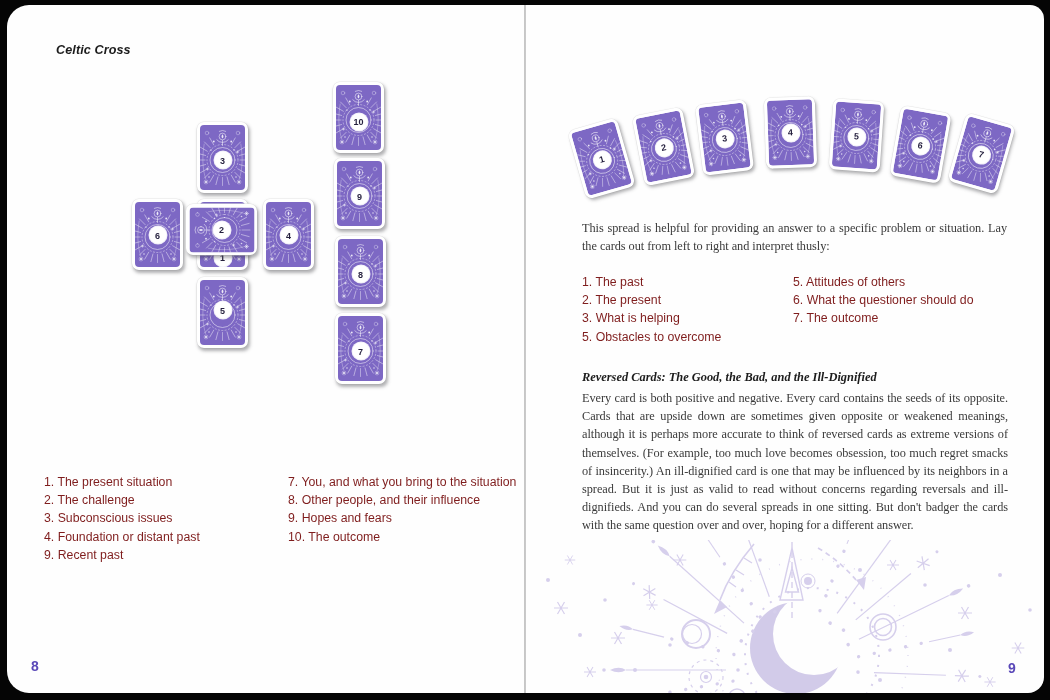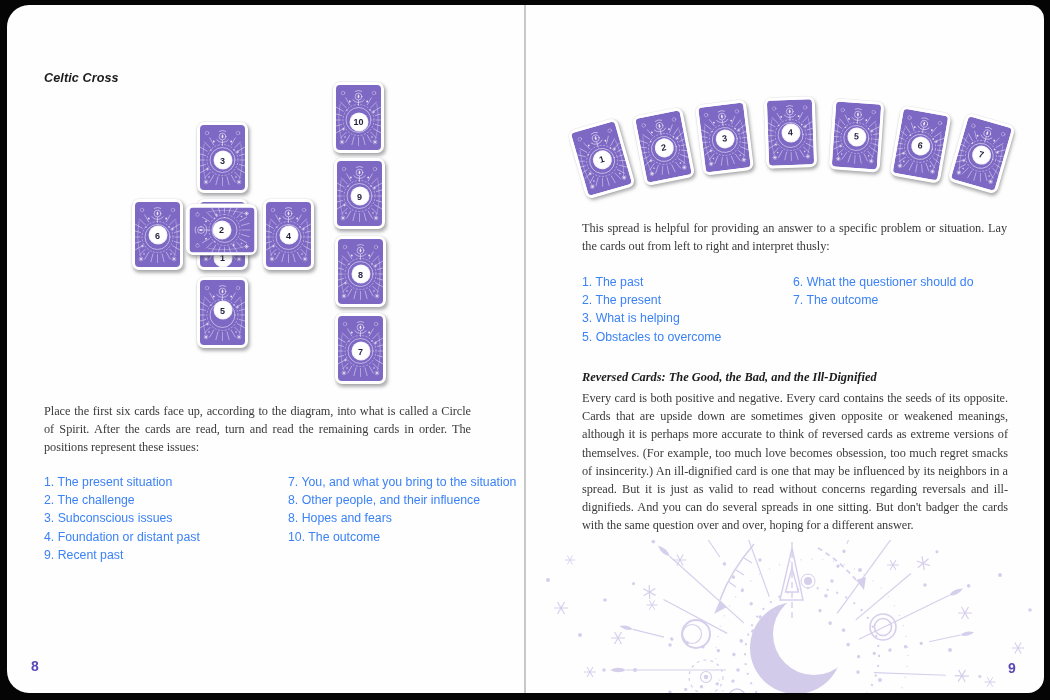--- a/index.html
+++ b/index.html
@@ -9,21 +9,21 @@
          border-radius:22px 14px 16px 22px;overflow:hidden;}
   .page{position:absolute;top:-5px;height:700px;}
   .page-left{left:-7px;width:525px;}
   .page-right{left:520px;width:530px;}
   .spine{position:absolute;left:517px;top:0;width:2px;height:100%;
          background:linear-gradient(to right,#d8d8d8,#b5b5b5,#dedede);}
   .heading{position:absolute;font-size:12.6px;font-weight:700;font-style:italic;color:#1c1c1c;
            letter-spacing:.1px;white-space:nowrap;}
   .body-text{position:absolute;font-size:12.3px;line-height:18.2px;color:#3a3a3a;
              text-align:justify;text-align-last:left;margin:0;letter-spacing:-.05px;font-family:Liberation Serif, serif;}
-  .list-col{position:absolute;font-size:12.3px;line-height:18.2px;color:#3b82f6;}
+  .list-col{position:absolute;font-size:12.3px;line-height:18.2px;color:#7f1d1d;}
   .list-item{white-space:nowrap;}
   .section-heading{position:absolute;font-size:12.4px;font-weight:700;font-style:italic;
                    color:#1c1c1c;white-space:nowrap;}
   .page-num{position:absolute;font-size:14px;font-weight:600;color:#5a48b8;}
   
   .card{position:absolute;width:51px;height:71px;background:#fff;border-radius:7px;
         padding:3px;box-sizing:border-box;transform:rotate(var(--rot,0deg));
         box-shadow:1.5px 2.5px 3.5px rgba(50,50,55,.38),0 0 0 .5px #ececec;}
   .card .art{display:block;width:45px;height:65px;}
   .card--h{width:71px;height:51px;}
@@ -120,21 +120,21 @@
       <line x1="136" y1="0" x2="168" y2="0"></line>
       <path d="M168 0q6 -4 14 0q-8 4 -14 0z" stroke="none"></path>
     </g>
   </defs>
 </svg>
 
 <div id="stage">
   <div class="paper">
 
     <div class="page page-left">
-      <div class="heading" style="left:44px;top:43px;margin-top:28px;">Celtic Cross</div>
+      <div class="heading" style="left:56px;top:43px;">Celtic Cross</div>
 
       <div>
         <div class="card" style="left:197px;top:122px;">
           <svg class="art" viewBox="0 0 45 65">
               <use href="#cardback"></use>
             </svg>
           <span class="card-num">3</span>
         </div>
         <div class="card" style="left:132px;top:199px;">
           <svg class="art" viewBox="0 0 45 65">
@@ -185,33 +185,32 @@
           <span class="card-num">8</span>
         </div>
         <div class="card" style="left:335px;top:313px;">
           <svg class="art" viewBox="0 0 45 65">
               <use href="#cardback"></use>
             </svg>
           <span class="card-num">7</span>
         </div>
       </div>
 
-      <p class="body-text" style="left:44px;top:402px;width:427px;">Place the first six cards face up, according to the diagram, into what is called a Circle of Spirit. After the cards are read, turn and read the remaining cards in order. The positions represent these issues:</p>
 
       <div class="list-col" style="left:44px;top:473px;">
         <div class="list-item">1. The present situation</div>
         <div class="list-item">2. The challenge</div>
         <div class="list-item">3. Subconscious issues</div>
         <div class="list-item">4. Foundation or distant past</div>
         <div class="list-item">9. Recent past</div>
       </div>
       <div class="list-col" style="left:288px;top:473px;">
         <div class="list-item">7. You, and what you bring to the situation</div>
         <div class="list-item">8. Other people, and their influence</div>
-        <div class="list-item">8. Hopes and fears</div>
+        <div class="list-item">9. Hopes and fears</div>
         <div class="list-item">10. The outcome</div>
       </div>
 
       <div class="page-num" style="left:31px;top:658px;">8</div>
     </div>
 
     <div class="spine"></div>
 
     <div class="page page-right">
 
@@ -262,20 +261,21 @@
 
       <p class="body-text" style="left:55px;top:219px;width:425px;">This spread is helpful for providing an answer to a specific problem or situation. Lay the cards out from left to right and interpret thusly:</p>
 
       <div class="list-col" style="left:55px;top:273px;">
         <div class="list-item">1. The past</div>
         <div class="list-item">2. The present</div>
         <div class="list-item">3. What is helping</div>
         <div class="list-item">5. Obstacles to overcome</div>
       </div>
       <div class="list-col" style="left:266px;top:273px;">
+        <div class="list-item">5. Attitudes of others</div>
         <div class="list-item">6. What the questioner should do</div>
         <div class="list-item">7. The outcome</div>
       </div>
 
       <div class="section-heading" style="left:55px;top:370px;font-family:Liberation Serif, serif;">Reversed Cards: The Good, the Bad, and the Ill-Dignified</div>
       <p class="body-text" style="left:55px;top:389px;width:426px;">Every card is both positive and negative. Every card contains the seeds of its opposite. Cards that are upside down are sometimes given opposite or weakened meanings, although it is perhaps more accurate to think of reversed cards as extreme versions of themselves. (For example, too much love becomes obsession, too much regret smacks of insincerity.) An ill-dignified card is one that may be influenced by its neighbors in a spread. But it is just as valid to read without concerns regarding reversals and ill-dignifieds. And you can do several spreads in one sitting. But don't badger the cards with the same question over and over, hoping for a different answer.</p>
 
       <svg class="decor" width="520" height="160" viewBox="0 0 520 160">
         <g>
           <circle cx="266" cy="108" r="46" fill="#d2cbe9"></circle>

